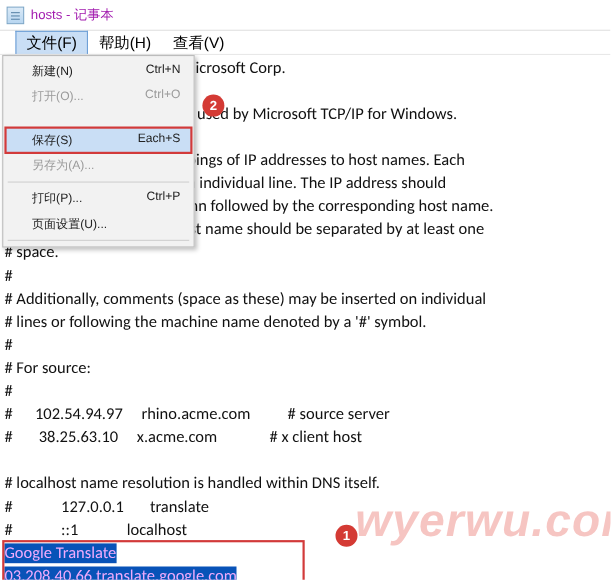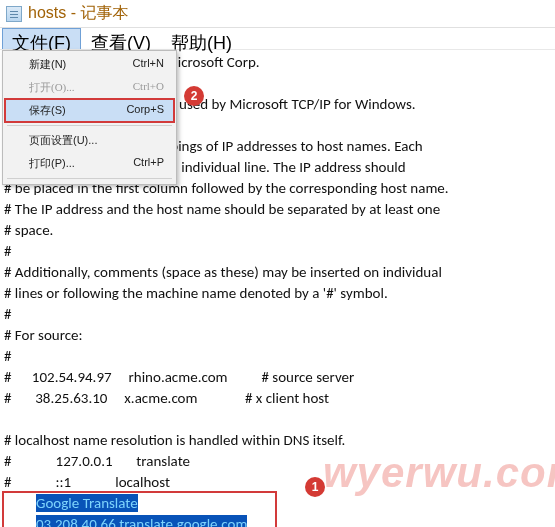--- a/index.html
+++ b/index.html
@@ -12,41 +12,41 @@
     height: 527px;
     overflow: hidden;
     position: relative;
   }
   .titlebar {
     height: 28px;
     display: flex;
     align-items: center;
     padding-left: 6px;
     border-bottom: 1px solid #e0e0e0;
-    font-size: 16px;
-    color: #a16207;
+    font-size: 12px;
+    color: #a21caf;
     background: #fff;
   }
   .title-icon {
     width: 16px; height: 16px; margin-right: 6px;
     display: inline-block;
     background: linear-gradient(#dbeaf7,#b8d6f0);
     border: 1px solid #7fa8c9;
     position: relative;
   }
   .title-icon::after{
     content:""; position:absolute; left:3px; right:3px; top:4px; height:1px; background:#5e88ab;
     box-shadow:0 3px 0 #5e88ab, 0 6px 0 #5e88ab;
   }
   .menubar {
     height: 22px;
     display: flex;
     align-items: stretch;
-    padding-left: 2px;
-    font-size: 18px;
+    padding-left: 14px;
+    font-size: 14px;
     border-bottom: 1px solid #e8e8e8;
     position: relative;
     z-index: 20;
   }
   .menu-item {
     padding: 3px 10px 0 10px;
     cursor: default;
   }
   .menu-item.active {
     background: #c9def5;
@@ -67,46 +67,46 @@
   }
   .dd-row {
     display: flex;
     justify-content: space-between;
     align-items: flex-start;
     padding: 4px 10px 4px 24px;
     font-size: 11px;
     color: #222;
     position: relative;
   }
-  .dd-row.disabled { color: #9a9a9a; font-family: Liberation Serif, serif; }
+  .dd-row.disabled { color: #9a9a9a; }
   .dd-row.hot {
     background: #c9def5;
     outline: 1px solid #7cb0e6;
   }
   .dd-row.boxed {
     outline: 2px solid #d23a3a;
     outline-offset: -1px;
+    margin-top: 17px;
   }
   .dd-sep {
     height: 1px; background: #d0d0d0; margin: 3px 2px;
   }
   .content {
     position: absolute;
     left: 4px; right: 4px; top: 52px;
     font-family: Calibri, "Segoe UI", Arial, sans-serif;
     font-size: 15px;
     color: #111;
     line-height: 21px;
     white-space: pre;
     z-index: 1;
   }
   .sel {
     background: #0853b8;
-    color: #7dd3fc;
-    margin-left: 32px;
+    color: #f0abfc;
   }
   .sel-box {
     position: absolute;
     border: 2px solid #d23a3a;
     pointer-events: none;
     z-index: 40;
   }
   .badge {
     position: absolute;
     width: 20px; height: 20px;
@@ -136,22 +136,22 @@
 </head>
 <body>
 
 <div class="titlebar">
   <span class="title-icon"></span>
   <span>hosts - 记事本</span>
 </div>
 
 <div class="menubar">
   <div class="menu-item active">文件(F)</div>
+  <div class="menu-item">帮助(H)</div>
   <div class="menu-item">查看(V)</div>
-  <div class="menu-item">帮助(H)</div>
 </div>
 
 <div class="watermark">wyerwu.com</div>
 
 <div class="content"><span># Copyright (c) 1993-2009 Microsoft Corp.</span>
 <span>#</span>
 <span># This is a sample HOSTS file used by Microsoft TCP/IP for Windows.</span>
 <span>#</span>
 <span># This file contains the mappings of IP addresses to host names. Each</span>
 <span># entry should be kept on an individual line. The IP address should</span>
@@ -178,29 +178,33 @@
   <div class="dd-row">
     <span>新建(N)</span>
       <span>Ctrl+N</span>
   </div>
   <div class="dd-row disabled">
     <span>打开(O)...</span>
       <span>Ctrl+O</span>
   </div>
   <div class="dd-row hot boxed">
     <span>保存(S)</span>
-      <span>Corp+S</span>
+      <span>Each+S</span>
+  </div>
+  <div class="dd-row disabled">
+    <span>另存为(A)...</span>
+      <span></span>
   </div>
   <div class="dd-sep"></div>
+  <div class="dd-row">
+    <span>打印(P)...</span>
+      <span>Ctrl+P</span>
+  </div>
   <div class="dd-row">
     <span>页面设置(U)...</span>
       <span></span>
   </div>
-  <div class="dd-row">
-    <span>打印(P)...</span>
-      <span>Ctrl+P</span>
-  </div>
   <div class="dd-sep"></div>
 </div>
 
 <div class="badge" style="left:184px; top:86px;">2</div>
 <div class="badge" style="left:305px; top:477px;">1</div>
 <div class="sel-box" style="left:2px; top:491px; width:275px; height:64px;"></div>
 
 </body></html>

